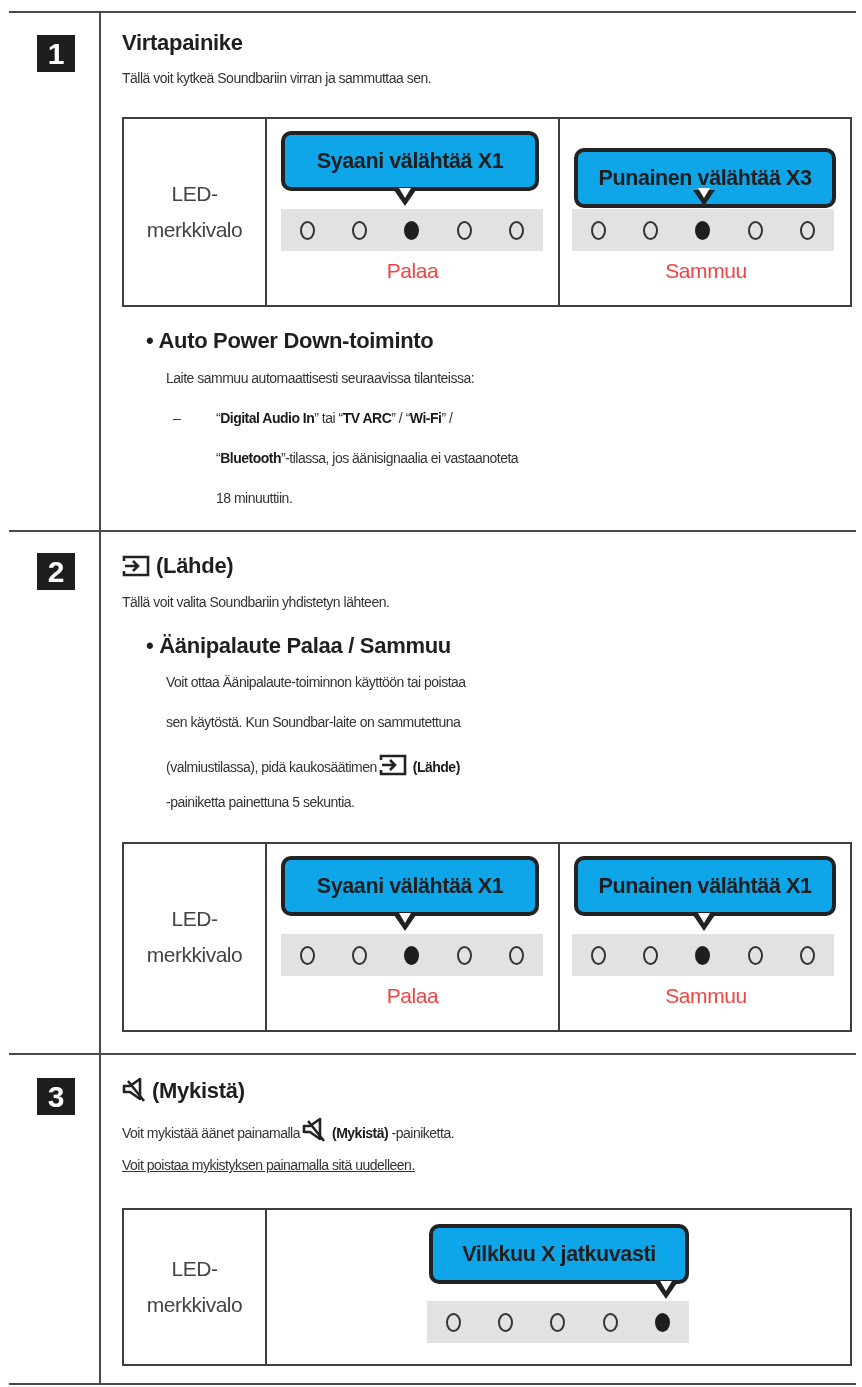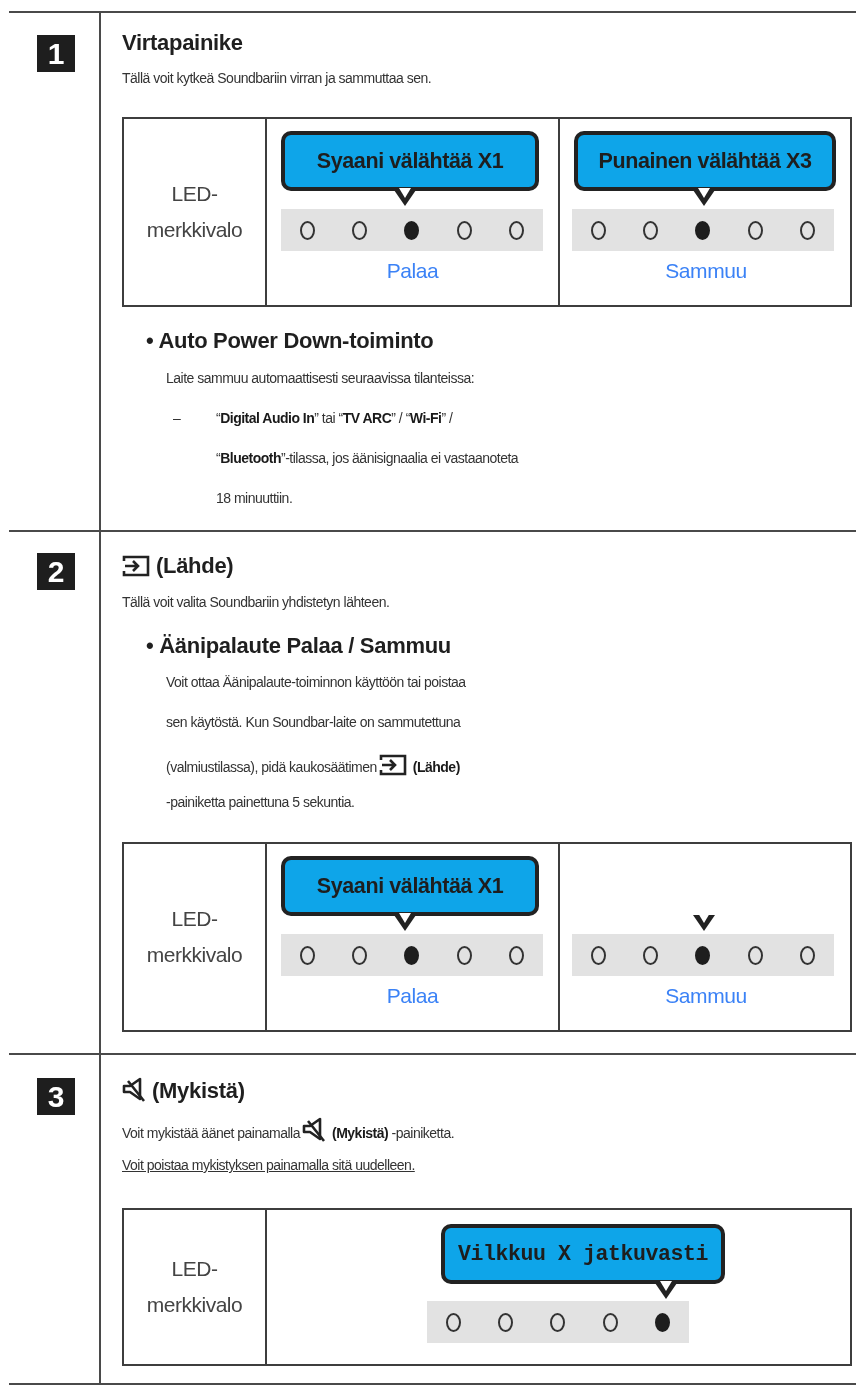--- a/index.html
+++ b/index.html
@@ -26,21 +26,21 @@
             font-weight:bold; font-size:21.5px; color:#1e1e1e; white-space:nowrap; letter-spacing:-0.4px; }
   .pointer { position:absolute; width:0; height:0; }
   .pointer .outer { position:absolute; left:-11px; top:0; border-left:11px solid transparent;
                     border-right:11px solid transparent; border-top:16px solid #222; }
   .pointer .inner { position:absolute; left:-6px; top:-2px; border-left:6px solid transparent;
                     border-right:6px solid transparent; border-top:10px solid #fff; }
   .strip { position:absolute; height:42px; background:#e2e2e2; display:flex; align-items:center;
            justify-content:space-around; }
   .dot { width:15px; height:19px; border:2.5px solid #333; border-radius:50%; box-sizing:border-box; background:transparent; }
   .dot.on { background:#1e1e1e; border-color:#1e1e1e; }
-  .state { position:absolute; font-size:21px; color:#3b82f6; text-align:center; letter-spacing:-0.4px; }
+  .state { position:absolute; font-size:21px; color:#ef4444; text-align:center; letter-spacing:-0.4px; }
   .icon-input { display:inline-block; position:relative; width:28px; height:20px; vertical-align:-2px; margin-right:6px; }
   .icon-input svg, .icon-mute svg { display:block; }
   .icon-mute { display:inline-block; width:26px; height:26px; vertical-align:-5px; margin-right:4px; }
 </style>
 </head>
 <body>
 
 <div class="hrule" style="top:11px;"></div>
 <div class="hrule" style="top:530px;"></div>
 <div class="hrule" style="top:1053px;"></div>
@@ -67,21 +67,21 @@
     <div class="strip" style="left:16px; top:90px; width:262px;">
       <div class="dot"></div>
       <div class="dot"></div>
       <div class="dot on"></div>
       <div class="dot"></div>
       <div class="dot"></div>
     </div>
     <div class="state" style="left:0; width:295px; top:140px;">Palaa</div>
   </div>
   <div class="cell divided" style="left:434px; width:292px;">
-    <div class="bubble" style="left:14px; top:12px; width:262px;">
+    <div class="bubble" style="left:14px; top:29px; width:262px;">
       <span>Punainen välähtää X3</span>
     </div>
     <div class="pointer" style="left:144px; top:71px;">
         <div class="outer"></div>
         <div class="inner"></div>
       </div>
     <div class="strip" style="left:12px; top:90px; width:262px;">
       <div class="dot"></div>
       <div class="dot"></div>
       <div class="dot on"></div>
@@ -142,20 +142,23 @@
     <div class="strip" style="left:16px; top:90px; width:262px;">
       <div class="dot"></div>
       <div class="dot"></div>
       <div class="dot on"></div>
       <div class="dot"></div>
       <div class="dot"></div>
     </div>
     <div class="state" style="left:0; width:295px; top:140px;">Palaa</div>
   </div>
   <div class="cell divided" style="left:434px; width:292px;">
+    <div class="bubble" style="left:14px; top:12px; width:262px;">
+      <span>Punainen välähtää X1</span>
+    </div>
     <div class="pointer" style="left:144px; top:71px;">
         <div class="outer"></div>
         <div class="inner"></div>
       </div>
     <div class="strip" style="left:12px; top:90px; width:262px;">
       <div class="dot"></div>
       <div class="dot"></div>
       <div class="dot on"></div>
       <div class="dot"></div>
       <div class="dot"></div>
@@ -182,21 +185,21 @@
   </span><span class="bold">(Mykistä)</span><span> -painiketta.</span>
 </div>
 <div class="abs body" style="left:122px; top:1157px;text-decoration:underline;">Voit poistaa mykistyksen painamalla sitä uudelleen.</div>
 
 <div class="led-table" style="top:1208px; height:158px;">
   <div class="led-label">
     <span>LED-</span>
     <span>merkkivalo</span>
   </div>
   <div class="cell" style="left:141px; width:585px;">
-    <div class="bubble" style="left:176px; top:14px; width:284px;font-family:Liberation Mono, monospace;">
+    <div class="bubble" style="left:164px; top:14px; width:260px;">
       <span>Vilkkuu X jatkuvasti</span>
     </div>
     <div class="pointer" style="left:401px; top:73px;">
         <div class="outer"></div>
         <div class="inner"></div>
       </div>
     <div class="strip" style="left:162px; top:91px; width:262px;">
       <div class="dot"></div>
       <div class="dot"></div>
       <div class="dot"></div>

